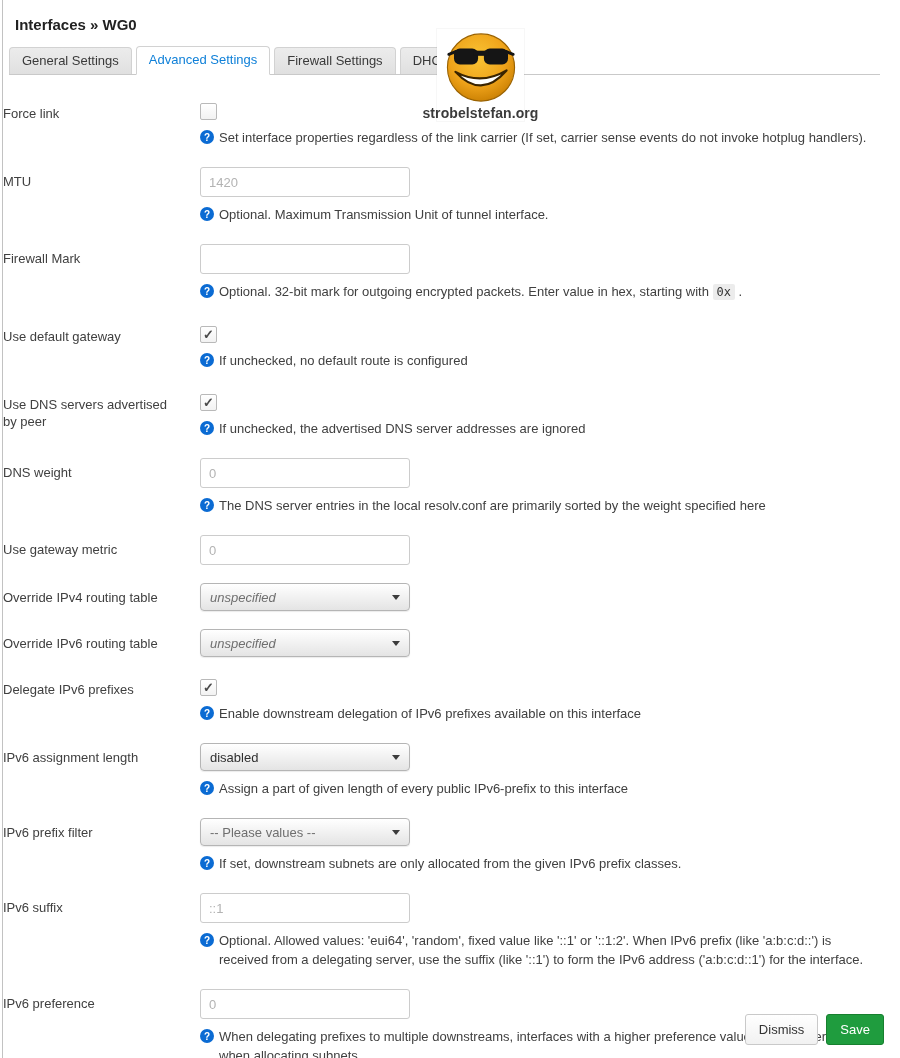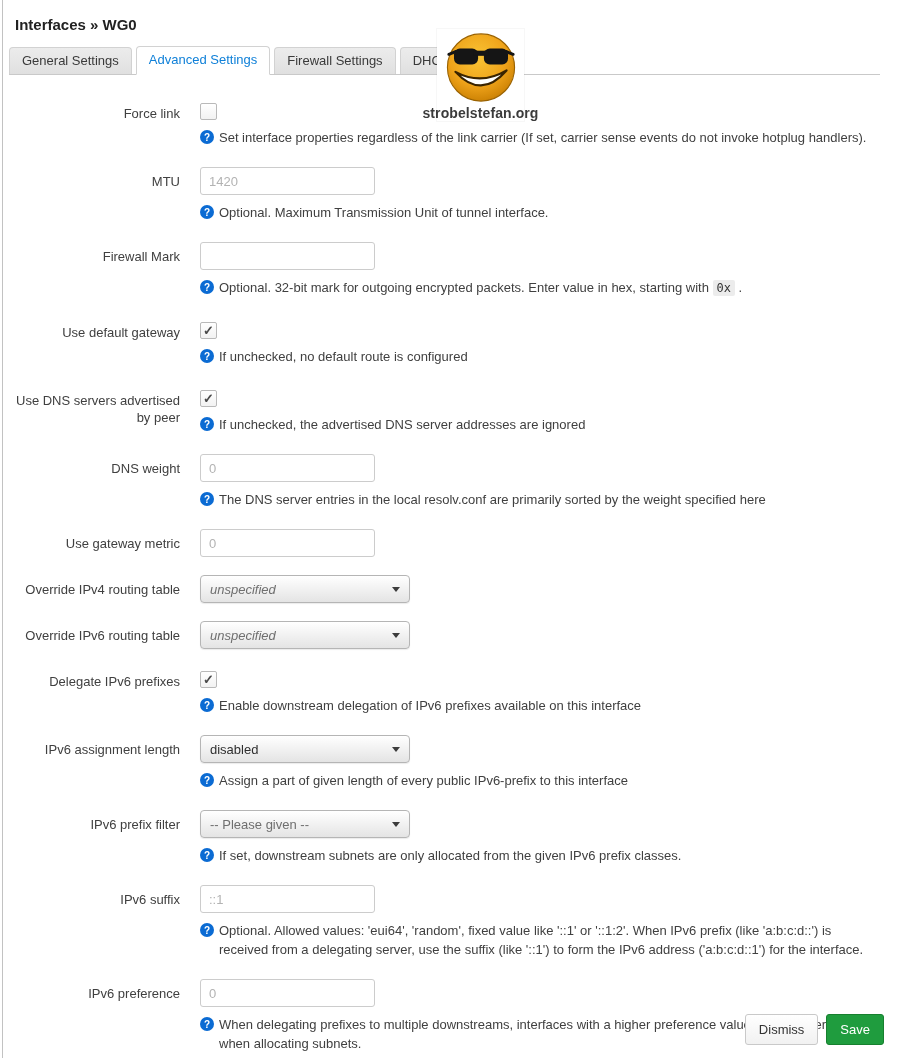--- a/index.html
+++ b/index.html
@@ -46,32 +46,32 @@
     border: 1px solid #d2d2d2;
     border-bottom: 1px solid #ffffff;
     margin-bottom: -1px;
     padding-bottom: 7px;
   }
   .form { padding: 24px 10px 0 0; }
   .form-row { display: flex; margin-bottom: 20px; }
   .form-row.no-help { margin-bottom: 18px; }
   .row-label {
     width: 197px; min-width: 197px;
-    text-align: right;
+    text-align: left;
     padding: 6px 20px 0 0;
     font-size: 13px;
     line-height: 17px;
     color: #404040;
   }
   .row-field { flex: 1; font-size: 13px; }
   .text-input {
-    width: 175px; height: 28px;
+    width: 210px; height: 28px;
     border: 1px solid #cccccc;
     border-radius: 3px;
-    padding: 4px 8px;
+    padding: 14px 8px;
     font-size: 13px;
     color: #333;
     font-family: "Liberation Sans", sans-serif;
     background: #fff;
     outline: none;
   }
   .text-input::placeholder { color: #b3b3b3; opacity: 1; }
   .checkbox {
     width: 17px; height: 17px;
     border: 1px solid #b9b9b9;
@@ -306,21 +306,21 @@
           <span class="help-icon">?</span>
           <span>Assign a part of given length of every public IPv6-prefix to this interface</span>
         </div>
       </div>
     </div>
 
     <div class="form-row">
       <div class="row-label">IPv6 prefix filter</div>
       <div class="row-field">
         <div class="select muted">
-          <span class="sel-text">-- Please given --</span>
+          <span class="sel-text">-- Please values --</span>
           <span class="arrow"></span>
         </div>
         <div class="help">
           <span class="help-icon">?</span>
           <span>If set, downstream subnets are only allocated from the given IPv6 prefix classes.</span>
         </div>
       </div>
     </div>
 
     <div class="form-row">

